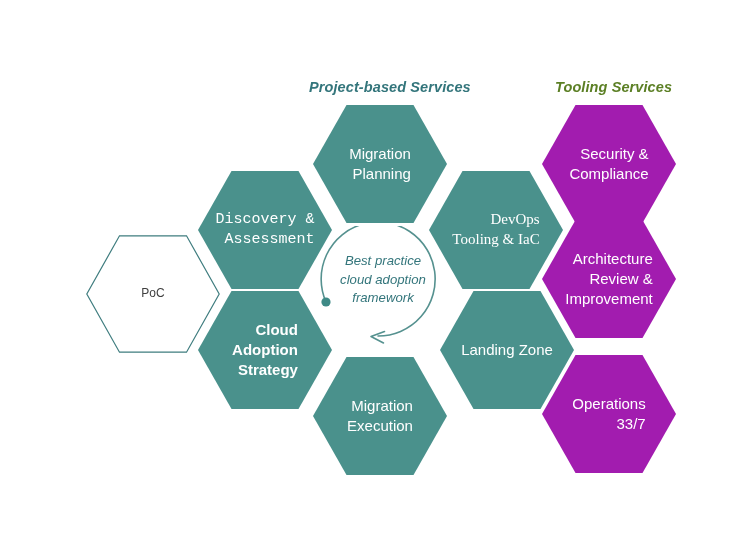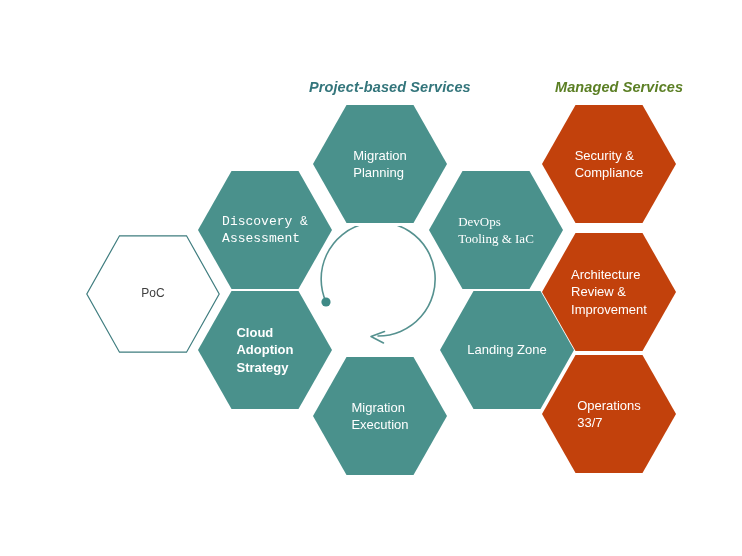--- a/index.html
+++ b/index.html
@@ -51,29 +51,29 @@
     height: 118px;
     display: flex;
     align-items: center;
     justify-content: center;
     box-sizing: border-box;
     -webkit-clip-path: polygon(25% 0%, 75% 0%, 100% 50%, 75% 100%, 25% 100%, 0% 50%);
     clip-path: polygon(25% 0%, 75% 0%, 100% 50%, 75% 100%, 25% 100%, 0% 50%);
   }
   .hex .hex-label {
     color: #ffffff;
-    font-size: 13px;
+    font-size: 15px;
     line-height: 1.33;
-    text-align: left;
+    text-align: right;
     white-space: pre-line;
     padding: 0 10px;
     box-sizing: border-box;
   }
   .hex.teal { background: #4a918c; }
-  .hex.green { background: #c2410c; }
+  .hex.green { background: #a21caf; }
 
   
   .hex-outline {
     position: absolute;
     width: 134px;
     height: 118px;
   }
   .hex-outline svg {
     position: absolute;
     left: 0; top: 0;
@@ -124,21 +124,21 @@
     white-space: pre-line;
   }
 </style>
 </head>
 <body>
 
 <div id="diagram">
 
   <div class="col-header" id="hdr-project">Project-based Services</div>
 
-  <div class="col-header" id="hdr-managed">Managed Services</div>
+  <div class="col-header" id="hdr-managed">Tooling Services</div>
 
   <div id="hex-layer">
       <div class="hex-outline" style="left: 62px; top: 235px;">
         <svg viewBox="0 0 134 118">
           <polygon points="33.5,0.8 100.5,0.8 133.2,59 100.5,117.2 33.5,117.2 0.8,59" fill="#ffffff" stroke="#3f7d7f" stroke-width="1.2"></polygon>
         </svg>
         <div class="hex-label">PoC</div>
       </div>
       <div class="hex teal" style="left: 174px; top: 171px; font-family: Liberation Mono, monospace;">
         <div class="hex-label">Discovery &amp;
@@ -161,33 +161,36 @@
         <div class="hex-label">Migration
 Execution</div>
       </div>
       <div class="hex teal" style="left: 416px; top: 291px;">
         <div class="hex-label">Landing Zone</div>
       </div>
       <div class="hex green" style="left: 518px; top: 105px;">
         <div class="hex-label">Security &amp;
 Compliance</div>
       </div>
-      <div class="hex green" style="left: 518px; top: 233px;">
+      <div class="hex green" style="left: 518px; top: 220px;">
         <div class="hex-label">Architecture
 Review &amp;
 Improvement</div>
       </div>
       <div class="hex green" style="left: 518px; top: 355px;">
         <div class="hex-label">Operations
 33/7</div>
       </div>
     </div>
 
   <div id="center-cycle">
     <svg viewBox="0 0 142 136" xmlns="http://www.w3.org/2000/svg">
       <path d="M 14 76
                A 57 57 0 1 1 66 110" fill="none" stroke="#55918f" stroke-width="1.6" stroke-linecap="round"></path>
       <circle cx="14" cy="76" r="4.6" fill="#3e8a86"></circle>
       <path d="M 72.5 105.5 L 59 110.5 L 71.5 117" fill="none" stroke="#55918f" stroke-width="1.6" stroke-linecap="round" stroke-linejoin="round"></path>
     </svg>
+    <div id="center-text">Best practice
+cloud adoption
+framework</div>
   </div>
 
 </div>
 
 </body></html>

